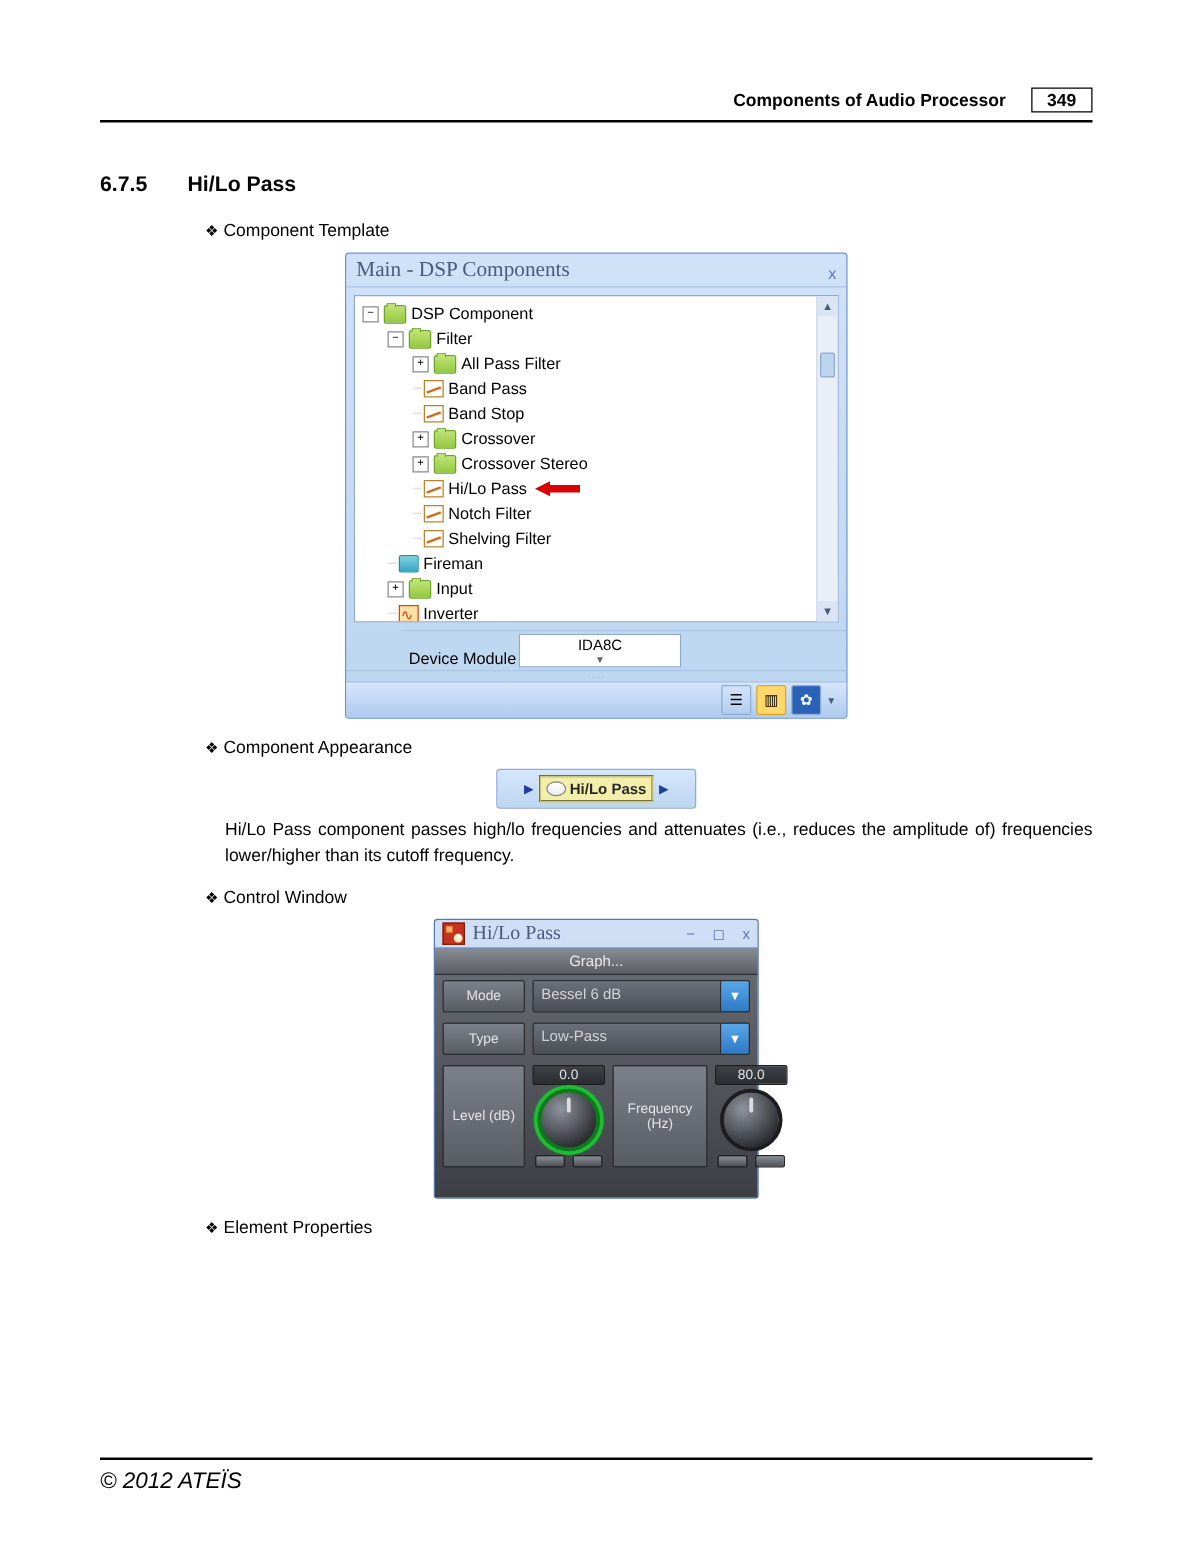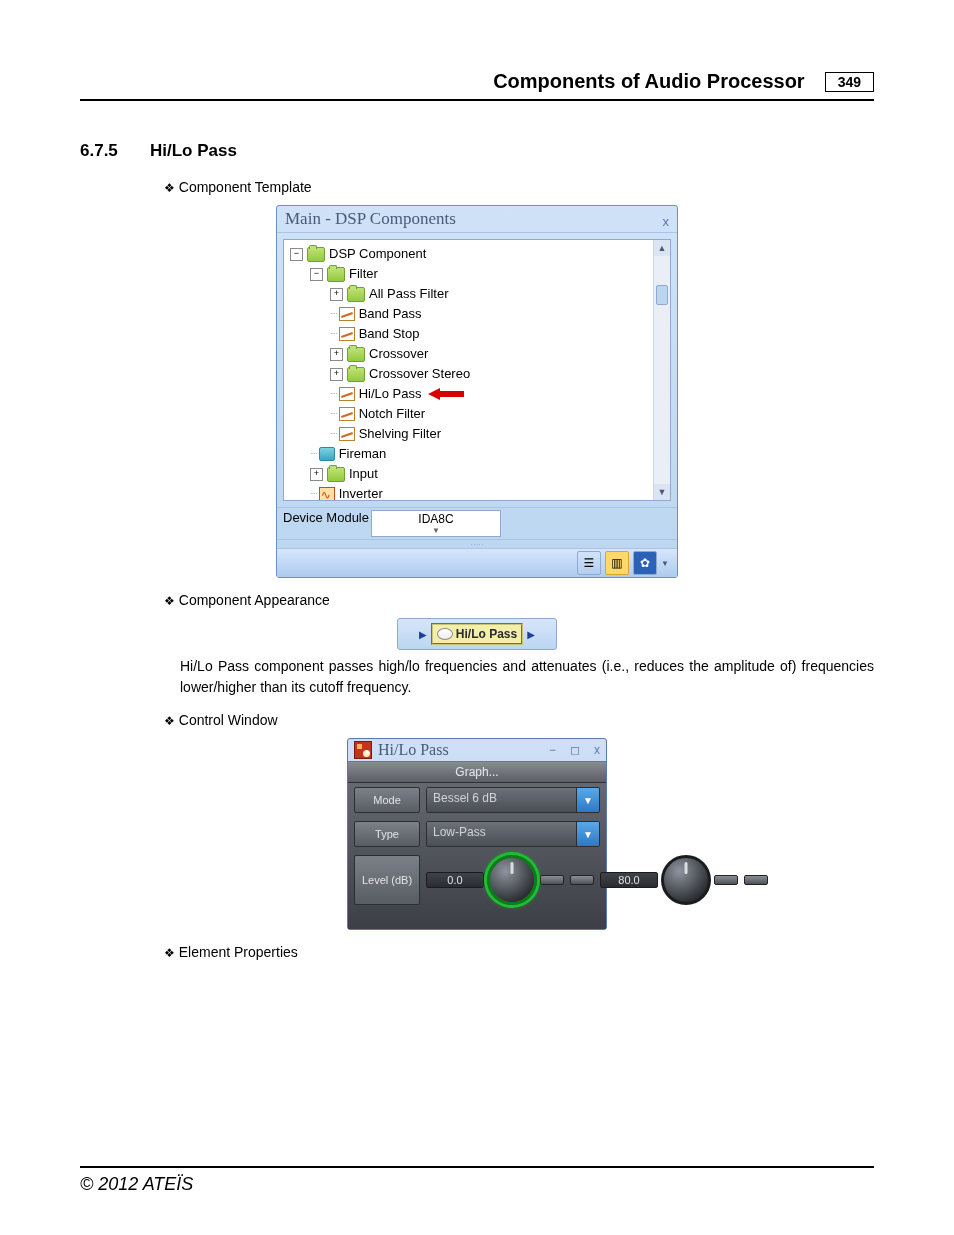--- a/index.html
+++ b/index.html
@@ -19,21 +19,21 @@
   .header-line {
     display: flex;
     justify-content: flex-end;
     align-items: center;
     border-bottom: 2px solid #000;
     padding-bottom: 6px;
     margin-bottom: 40px;
   }
   .header-title {
     font-weight: bold;
-    font-size: 20px;
+    font-size: 14px;
     margin-right: 20px;
   }
   .header-page {
     border: 1px solid #000;
     padding: 1px 12px;
     font-weight: bold;
     font-size: 14px;
   }
   .section-heading {
     display: flex;
@@ -198,24 +198,25 @@
   .ic-inv::after{content:"∿";position:absolute;left:1px;top:-3px;font-size:12px;color:#c94b1e;}
   .arrow-red {
     position: relative;
     margin-left: 6px;
     width: 36px;
     flex: none;
   }
   .arrow-red svg { display:block; }
   .tp-foot1 {
     display: flex;
-    align-items: flex-start;
+    align-items: flex-end;
     padding: 2px 6px;
     border-top: 1px solid #aac3e6;
     font-size: 13px;
+    margin-left: 44px;
   }
   .tp-foot1 .combo {
     margin-left: 2px;
     border: 1px solid #8fa9d0;
     background: #fff;
     padding: 1px 4px;
     width: 120px;
     display: flex;
     justify-content: space-between;
     align-items: center;
@@ -377,21 +378,21 @@
   .led-yellow{background:linear-gradient(#fff36b,#d0b200);}
   .led-red{background:linear-gradient(#ff6b6b,#b80000);}
   .cp-mute {
     background: linear-gradient(#7c8189,#585c63);
     border:1px solid #2b2d31;border-radius:2px;
     color:#e3e3e6;font-size:11px;
     flex:1;display:flex;align-items:center;justify-content:center;
   }
   .cp-row.knobs { align-items: stretch; }
   .knob-cell {
-    display:flex;flex-direction:row;align-items:center;gap:3px;
+    display:flex;flex-direction:column;align-items:center;gap:3px;
     flex:none;
   }
   .knob-readout{
     width:56px;background:linear-gradient(#3f4248,#2a2c30);
     border:1px solid #1b1c1f;border-radius:2px;color:#e1e3e6;
     font-size:11px;text-align:center;padding:1px 0;
   }
   .knob{
     width:44px;height:44px;border-radius:50%;
     background: radial-gradient(circle at 35% 30%, #8e949e, #2b2d31 75%);
@@ -575,20 +576,21 @@
       <div class="cp-row knobs">
         <div class="cp-label" style="height:auto">Level (dB)</div>
         <div class="knob-cell">
           <div class="knob-readout">0.0</div>
           <div class="knob green"></div>
           <div class="knob-feet">
               <div class="knob-tiny"></div>
               <div class="knob-tiny"></div>
             </div>
         </div>
+        <div class="cp-label" style="height:auto;width:74px">Frequency (Hz)</div>
         <div class="knob-cell">
           <div class="knob-readout">80.0</div>
           <div class="knob"></div>
           <div class="knob-feet">
               <div class="knob-tiny"></div>
               <div class="knob-tiny"></div>
             </div>
         </div>
       </div>
     </div>

